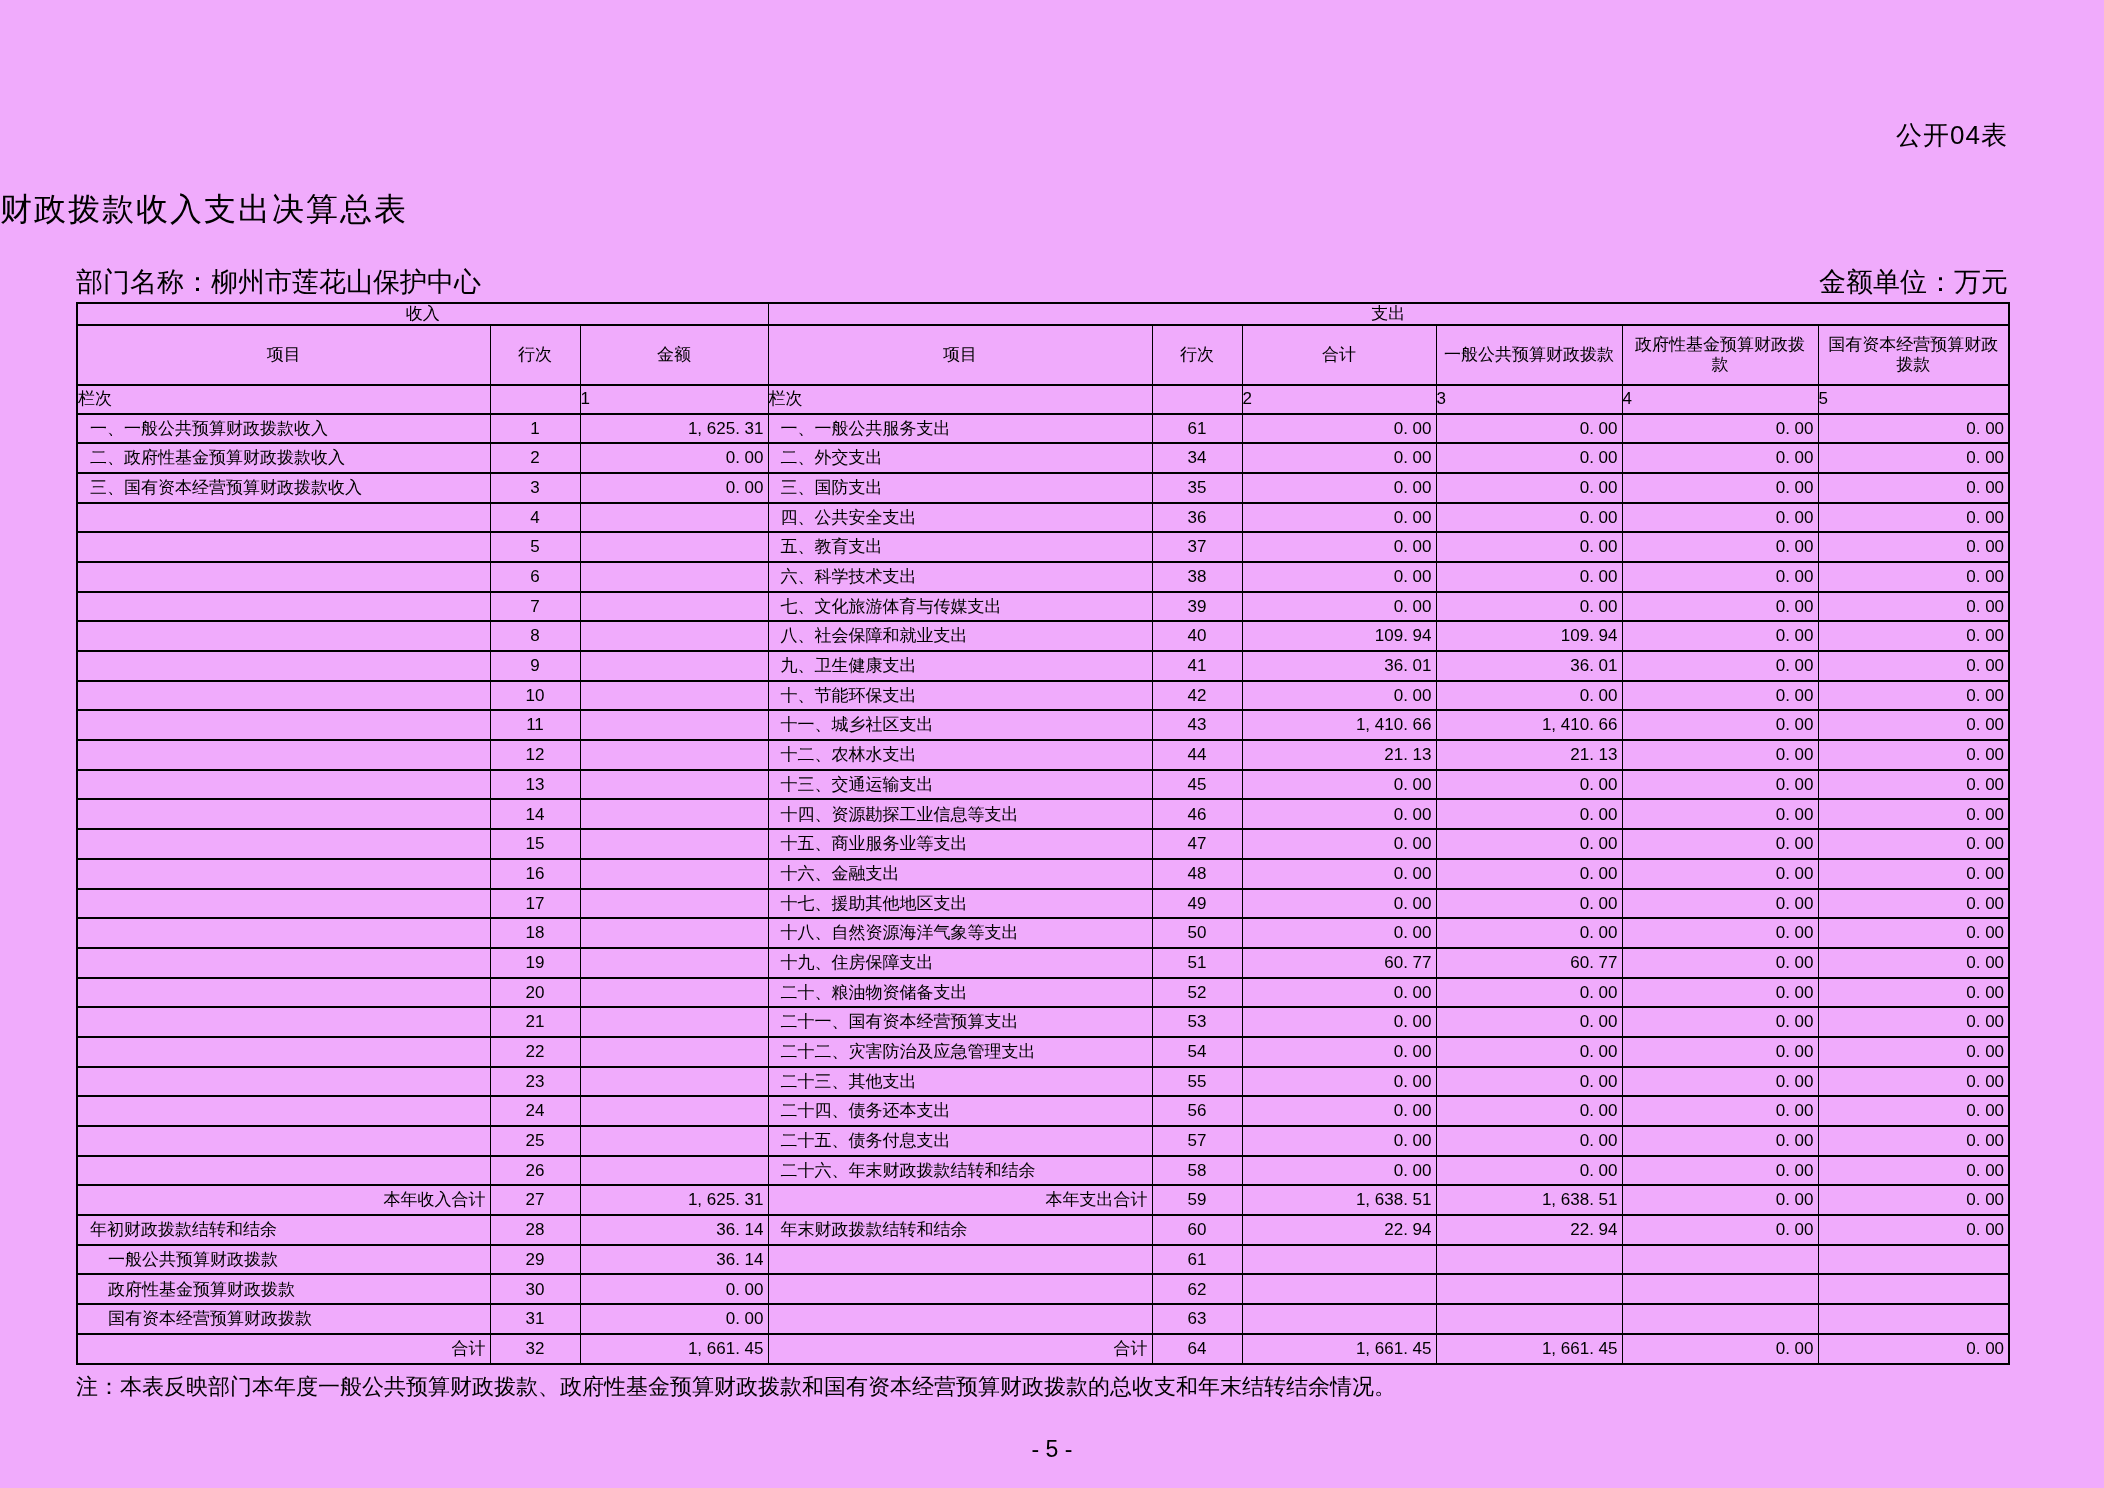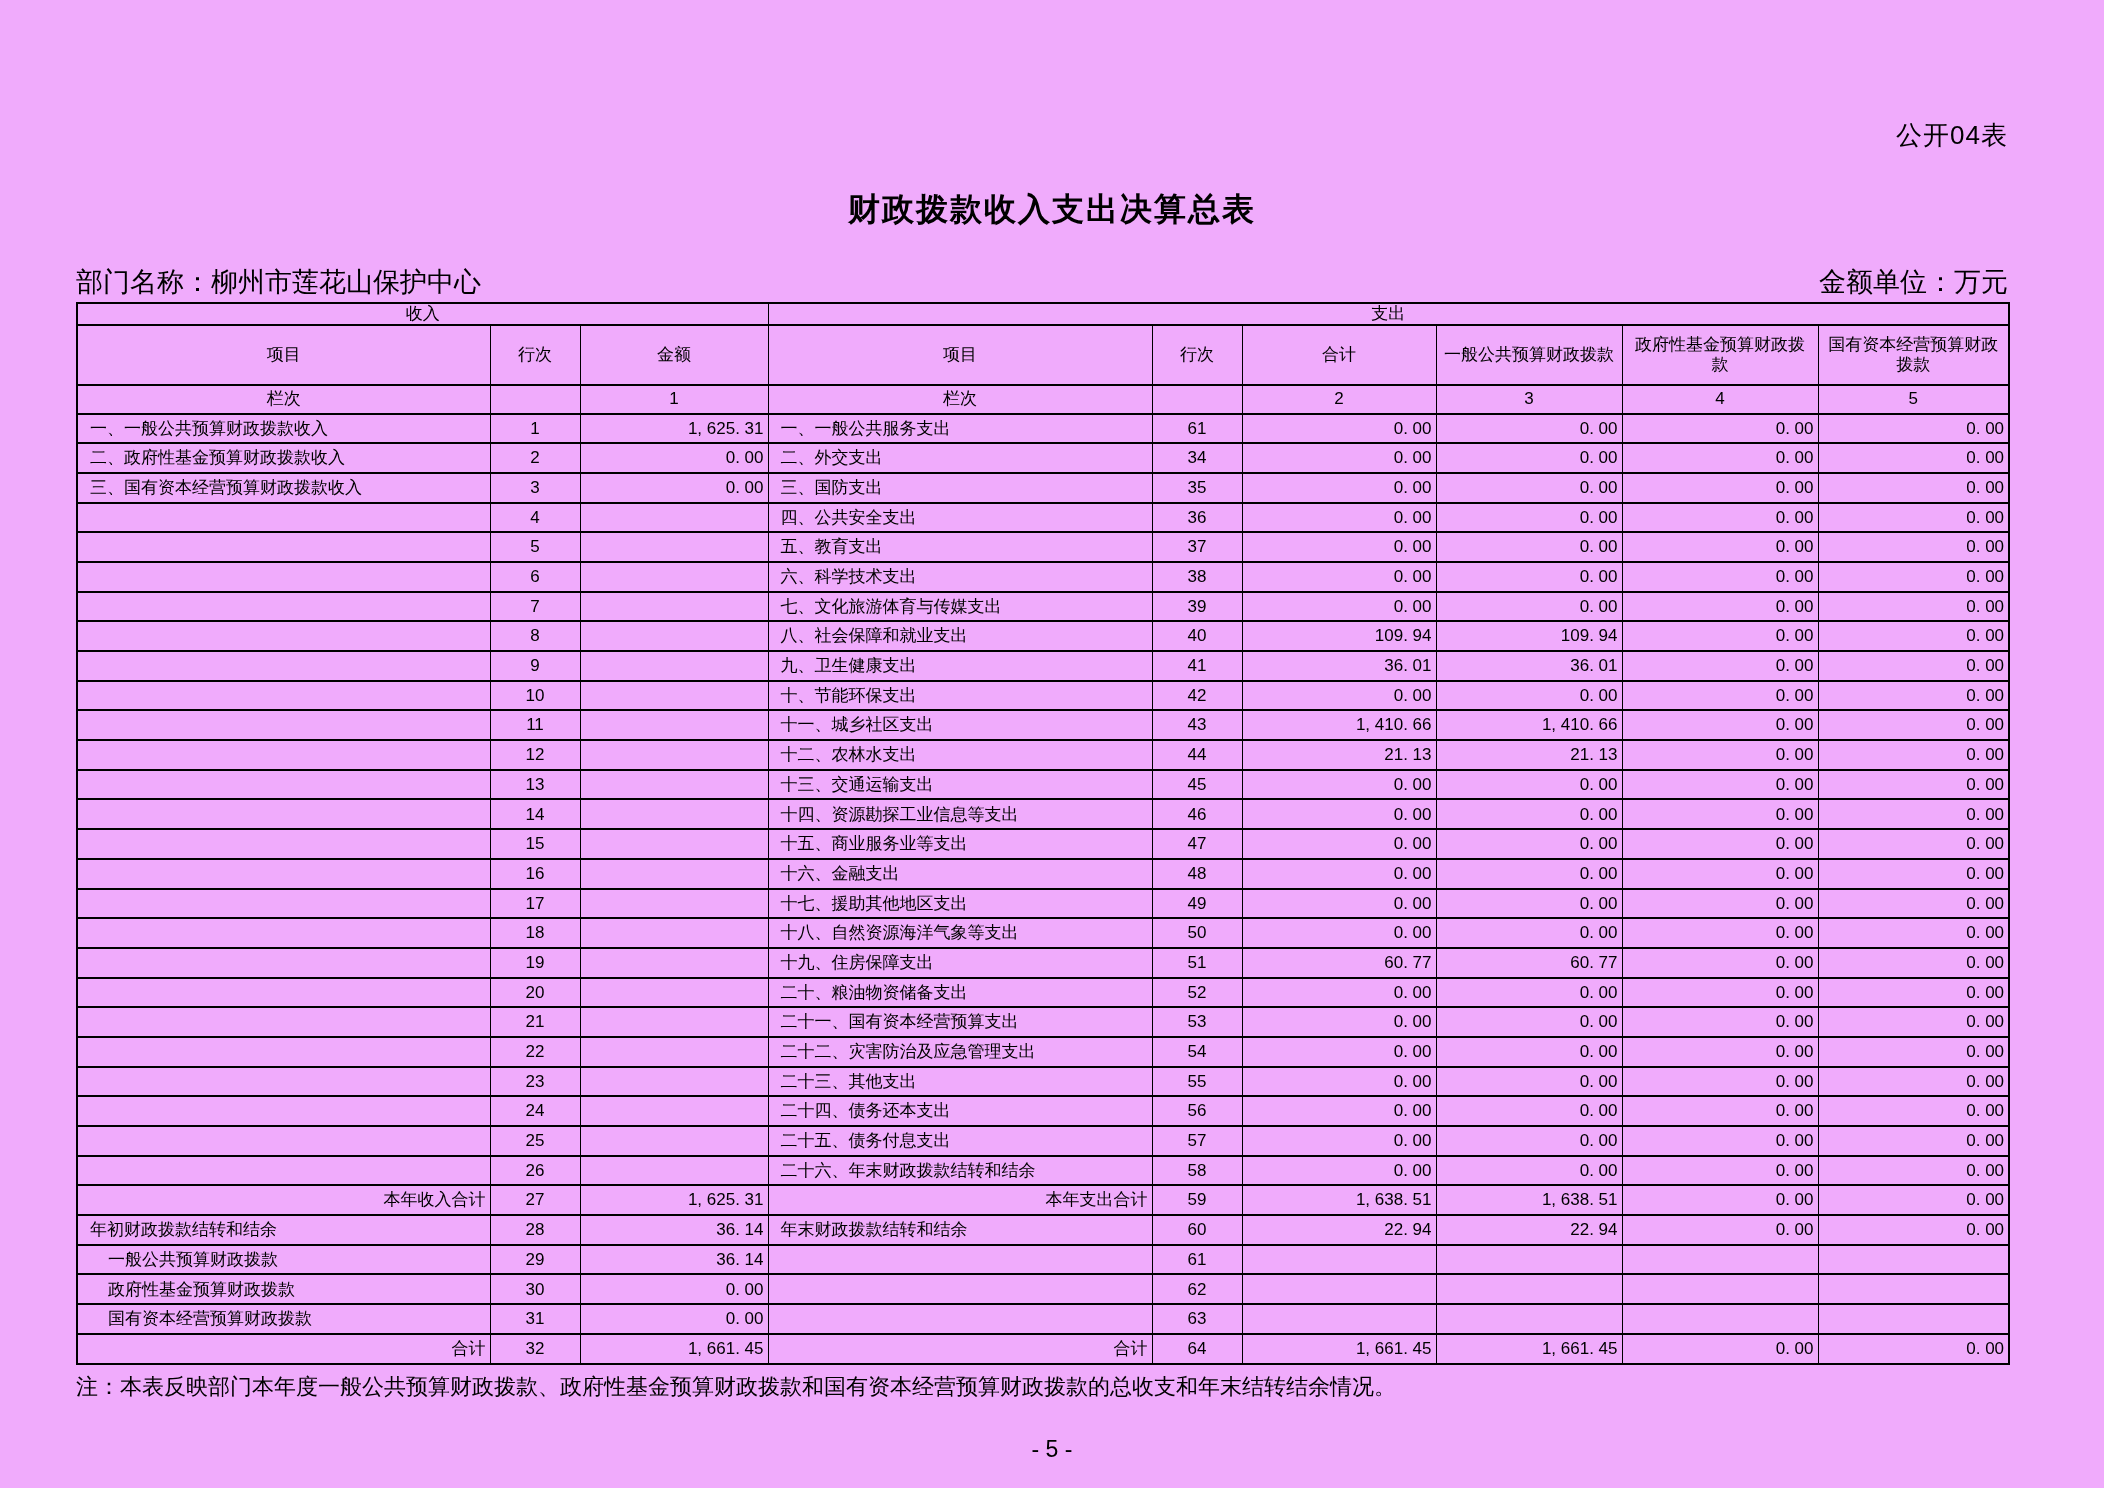--- a/index.html
+++ b/index.html
@@ -20,23 +20,22 @@
     top: 118px;
     right: 96px;
     font-size: 26px;
     letter-spacing: 1px;
   }
   .doc-title {
     position: absolute;
     top: 188px;
     left: 0;
     width: 100%;
-    text-align: center;
     font-size: 32px;
-    font-weight: bold;
+    font-weight: normal;
     letter-spacing: 2px;
   }
   .dept-label {
     position: absolute;
     top: 264px;
     left: 76px;
     font-size: 27px;
   }
   .unit-label {
     position: absolute;
@@ -62,21 +61,21 @@
     vertical-align: middle;
     overflow: hidden;
     white-space: normal;
   }
   tr.h1 { height: 20px; }
   tr.h2 { height: 60px; }
   tr.h3 { height: 29px; }
   tr.datarow { height: 29.7px; }
   td.section { text-align: center; }
   td.head { text-align: center; padding: 0 6px; }
-  td.colnum { text-align: center; margin-left: 42px; }
+  td.colnum { text-align: left; margin-left: 42px; }
   td.item { text-align: left; padding-left: 12px; padding-right: 4px; }
   td.item.indent { padding-left: 30px; }
   td.item.total { text-align: right; font-weight: normal; padding-left: 4px; }
   td.rowno { text-align: center; }
   td.amount { text-align: right; padding-right: 4px; white-space: nowrap; }
   .note {
     position: absolute;
     top: 1372px;
     left: 76px;
     font-size: 22px;

